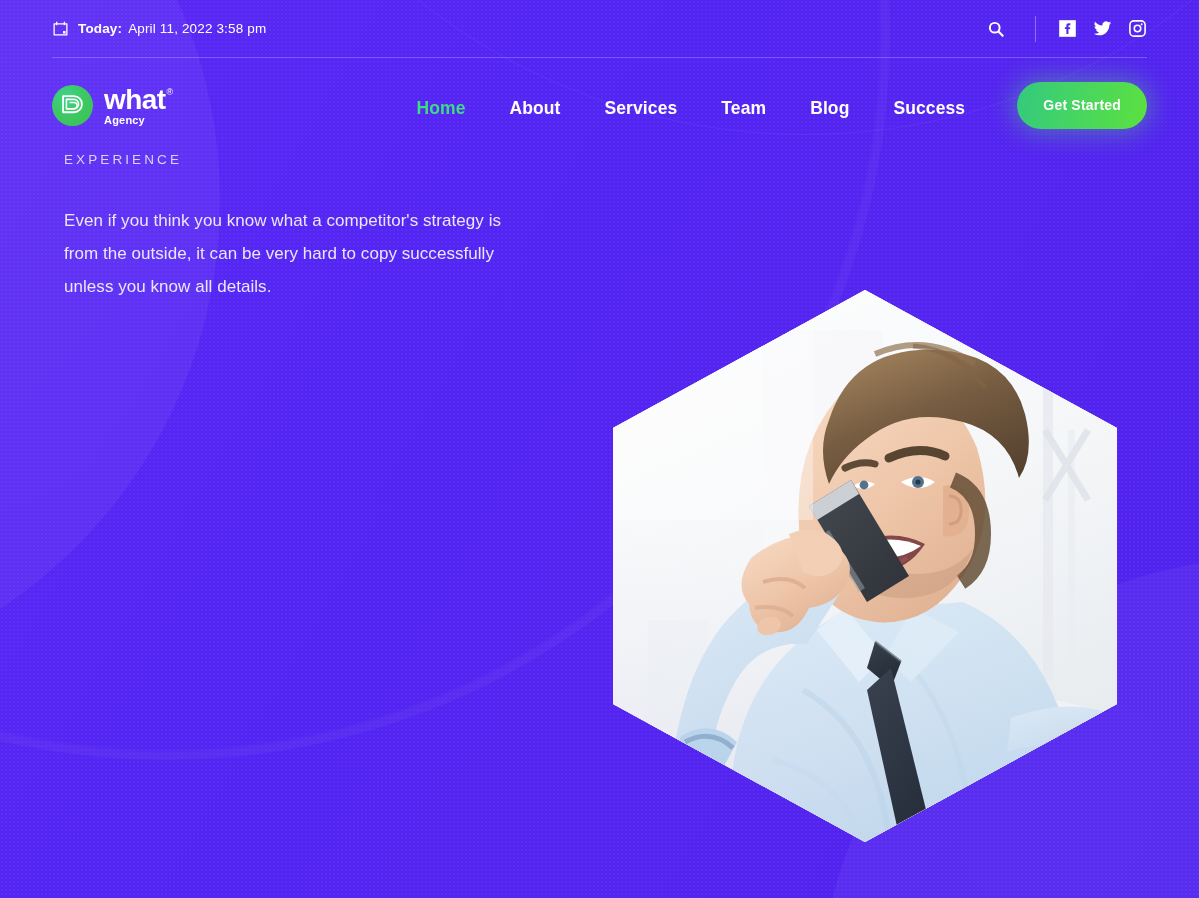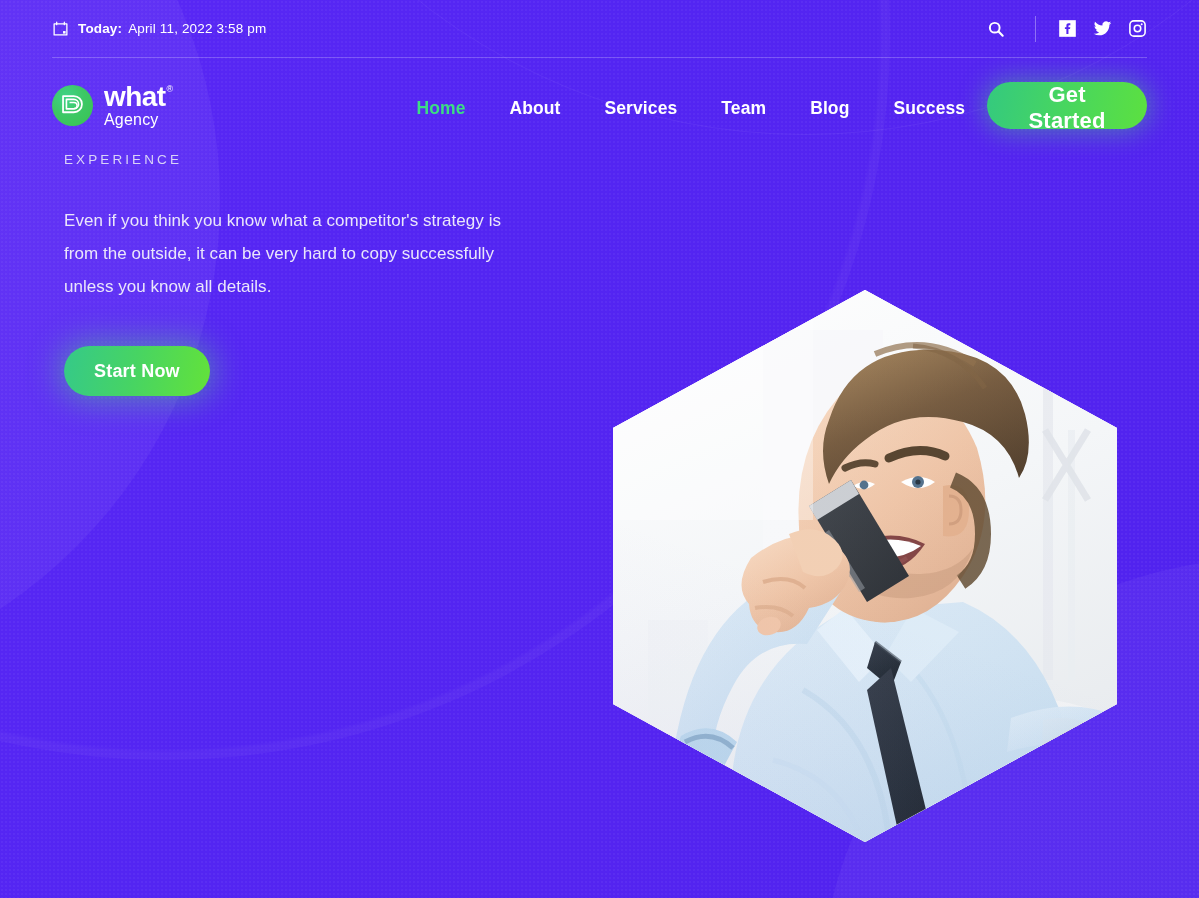--- a/index.html
+++ b/index.html
@@ -161,22 +161,22 @@
     font-size: 9px;
     vertical-align: top;
     position: relative;
     top: 2px;
     left: 1px;
     font-weight: 400;
   }
   .brand-sub {
     display: block;
     color: #fff;
-    font-size: 16px;
-    font-weight: 400;
+    font-size: 11px;
+    font-weight: 700;
     letter-spacing: 0.2px;
     margin-top: 1px;
   }
 
   .mainmenu {
     display: flex;
     align-items: center;
     gap: 0;
     margin-left: 223px;
   }
@@ -194,26 +194,27 @@
   .menu-link.active { color: #3ddc84; }
 
   .cta-btn {
     margin-left: auto;
     height: 47px;
     padding: 0 26px;
     border: none;
     border-radius: 24px;
     background: linear-gradient(100deg, #34c97f 0%, #46d562 45%, #5ce040 100%);
     color: #ffffff;
-    font-size: 22px;
+    font-size: 14px;
     font-weight: 700;
     letter-spacing: 0.2px;
     cursor: pointer;
     box-shadow: 0 0 26px 4px rgba(78, 222, 110, 0.40);
     font-family: "Liberation Sans", sans-serif;
+    text-align: right;
   }
 
   .hero-copy {
     position: absolute;
     left: 64px;
     top: 152px;
     width: 520px;
   }
   .eyebrow {
     color: #d9d3f8;
@@ -379,21 +380,20 @@
         <a class="menu-link" href="#">Blog</a>
         <a class="menu-link" href="#">Success</a>
       </nav>
 
       <button class="cta-btn">Get Started</button>
     </div>
 
     <div class="hero-copy">
       <div class="eyebrow">EXPERIENCE</div>
       <p class="hero-desc">Even if you think you know what a competitor's strategy is from the outside, it can be very hard to copy successfully unless you know all details.</p>
-      <button class="start-btn">Start Now</button>
     </div>
 
     <div class="hero-visual">
       <div class="hex-shape">
         <div class="hex-round">
           <div class="photo">
             <svg viewBox="0 0 504 552" preserveAspectRatio="xMidYMid slice" xmlns="http://www.w3.org/2000/svg">
               <defs>
                 <linearGradient id="bgwall" x1="0" y1="0" x2="0.4" y2="1">
                   <stop offset="0%" stop-color="#ffffff"></stop>

